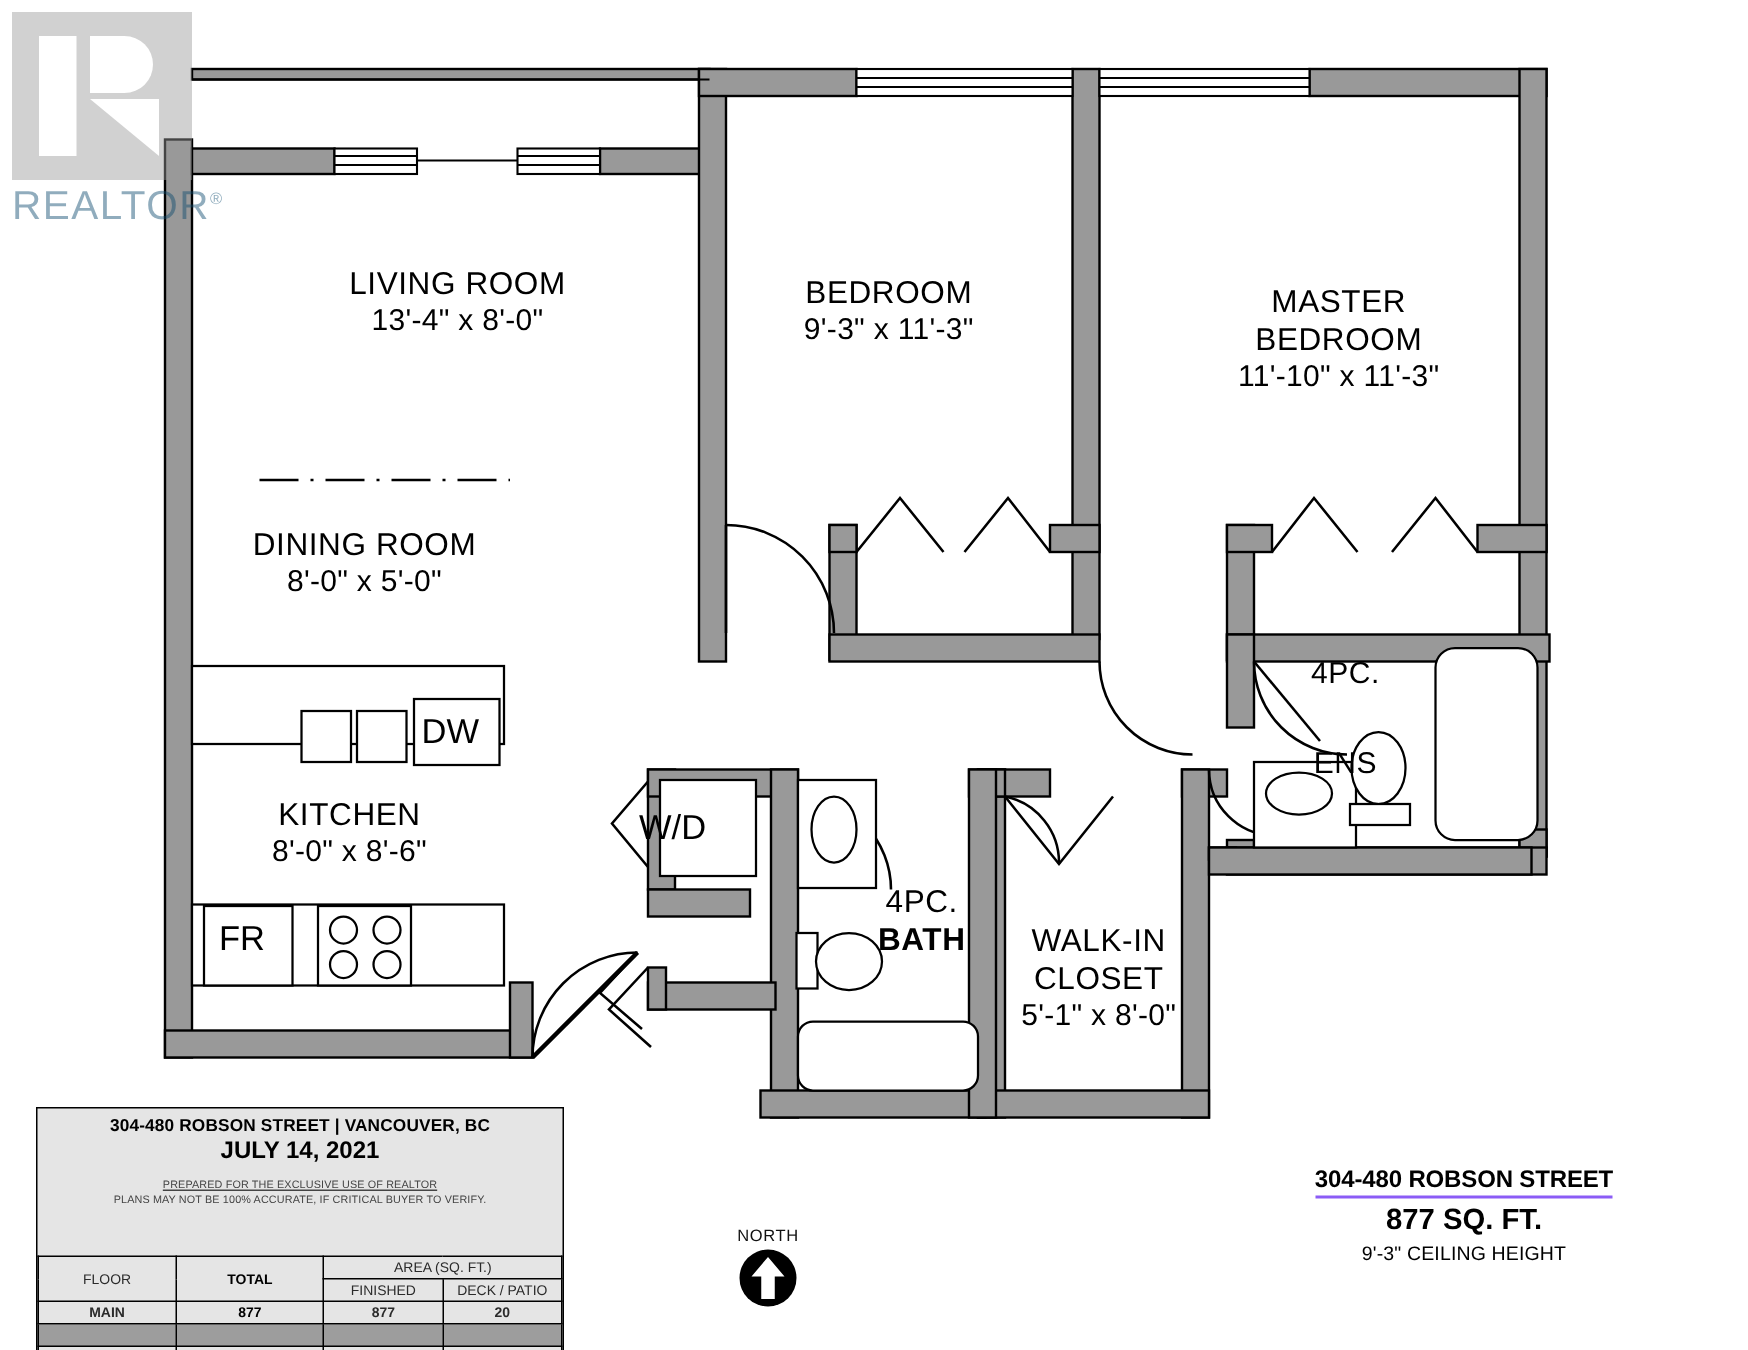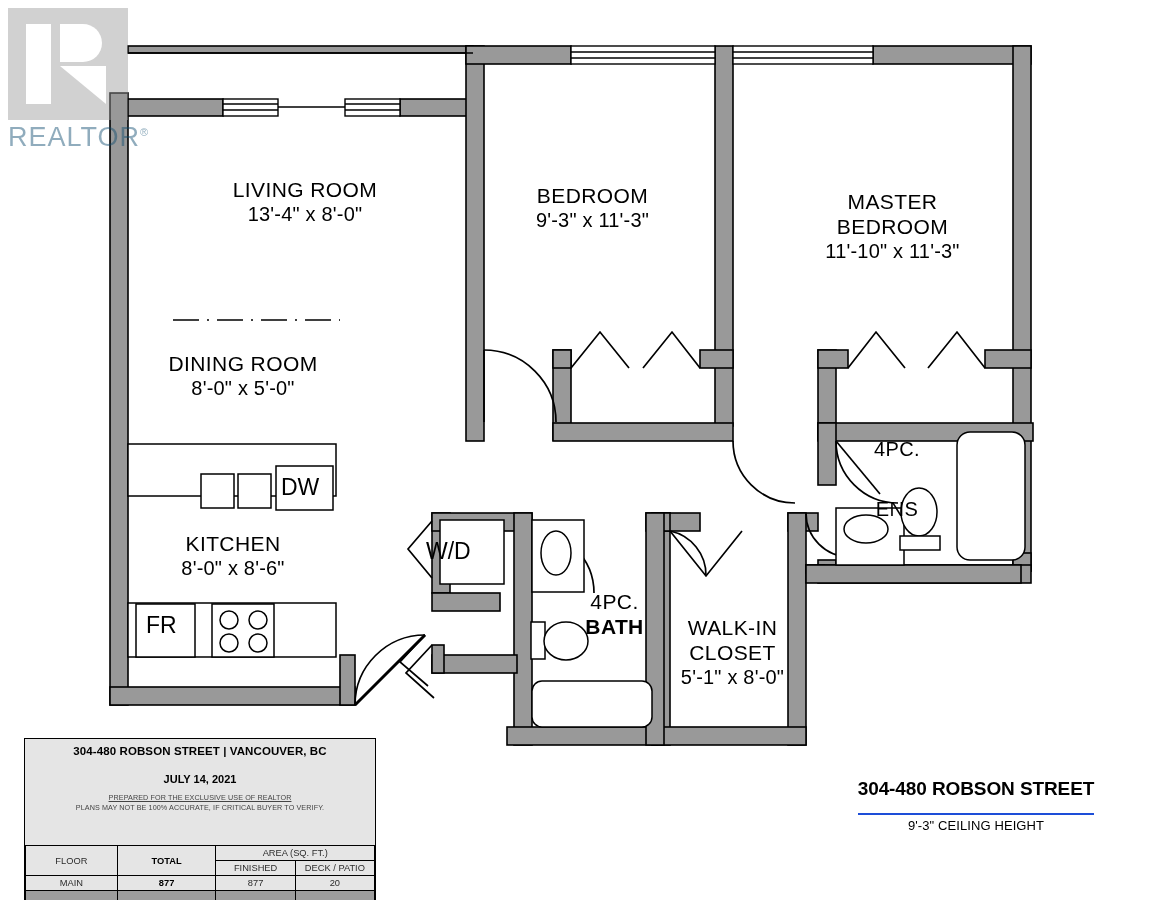--- a/index.html
+++ b/index.html
@@ -27,39 +27,39 @@
   .rlabel .nm{font-size:21px;letter-spacing:.4px;}
   .rlabel .dm{font-size:20px;letter-spacing:.2px;}
   .rlabel.small .nm{font-size:18px;}
   .applabel{position:absolute;font-size:23px;font-family:"Liberation Sans",sans-serif;}
 
   
   #infobox{position:absolute;left:24px;top:738px;width:350px;border:1.6px solid #000;
            background:#e5e5e5;}
   #infobox .hdr{text-align:center;padding:6px 4px 5px;}
   #infobox .hdr .l1{font-size:11.5px;font-weight:bold;letter-spacing:.1px;}
-  #infobox .hdr .l2{font-size:11px;font-weight:bold;margin-top:16px;}
+  #infobox .hdr .l2{font-size:16px;font-weight:bold;margin-top:2px;}
   #infobox .hdr .l3{font-size:7.2px;color:#444;margin-top:8px;letter-spacing:.1px;text-decoration:underline;}
   #infobox .hdr .l4{font-size:7.2px;color:#444;margin-top:1px;letter-spacing:.1px;}
   #infobox table{border-collapse:collapse;width:100%;table-layout:fixed;margin-top:28px;}
   #infobox td,#infobox th{border:1.2px solid #000;text-align:center;
-        font-size:9.3px;font-weight:normal;color:#2b2b2b;padding:2px 0;}
+        font-size:9.3px;font-weight:bold;color:#2b2b2b;padding:2px 0;}
   #infobox th{font-weight:normal;}
   #infobox .b{font-weight:bold;color:#000;}
   #infobox tr.spacer td{background:#9d9d9d;height:10px;border:1.2px solid #000;}
 
   
   #north{position:absolute;left:466px;top:818px;width:92px;text-align:center;}
   #north .lbl{font-size:11px;letter-spacing:.4px;color:#111;}
   #north .dial{margin:2px auto 0;width:40px;height:40px;}
 
   
   #btitle{position:absolute;left:826px;top:778px;width:300px;text-align:center;}
-  #btitle .t1{font-size:19px;font-weight:bold;border-bottom:2px solid #1d4ed8;
-              display:inline-block;padding-bottom:13px;letter-spacing:-.1px;}
+  #btitle .t1{font-size:16px;font-weight:bold;border-bottom:2px solid #8b5cf6;
+              display:inline-block;padding-bottom:1px;letter-spacing:-.1px;}
   #btitle .t2{font-size:19.5px;font-weight:bold;margin-top:3px;}
   #btitle .t3{font-size:13px;margin-top:3px;letter-spacing:.1px;}
 </style>
 </head>
 <body>
 
 <div id="stage">
 
   <svg id="plan" viewBox="0 0 1165 900">
     <g stroke="#000" stroke-width="1.6" fill="#999999">
@@ -307,19 +307,27 @@
       <tr>
         <td>TOTAL</td>
         <td class="b">877</td>
         <td class="b">877</td>
         <td class="b">20</td>
       </tr>
     </tbody>
       </table>
   </div>
 
+  <div id="north">
+    <div class="lbl">NORTH</div>
+    <svg class="dial" viewBox="0 0 40 40">
+      <circle cx="20" cy="20" r="19" fill="#000"></circle>
+      <path d="M20 6 L31 19 L24.5 19 L24.5 34 L15.5 34 L15.5 19 L9 19 Z" fill="#fff"></path>
+    </svg>
+  </div>
 
   <div id="btitle">
     <div class="t1">304-480 ROBSON STREET</div>
+    <div class="t2">877 SQ. FT.</div>
     <div class="t3">9'-3" CEILING HEIGHT</div>
   </div>
 
 </div>
 
 </body></html>

